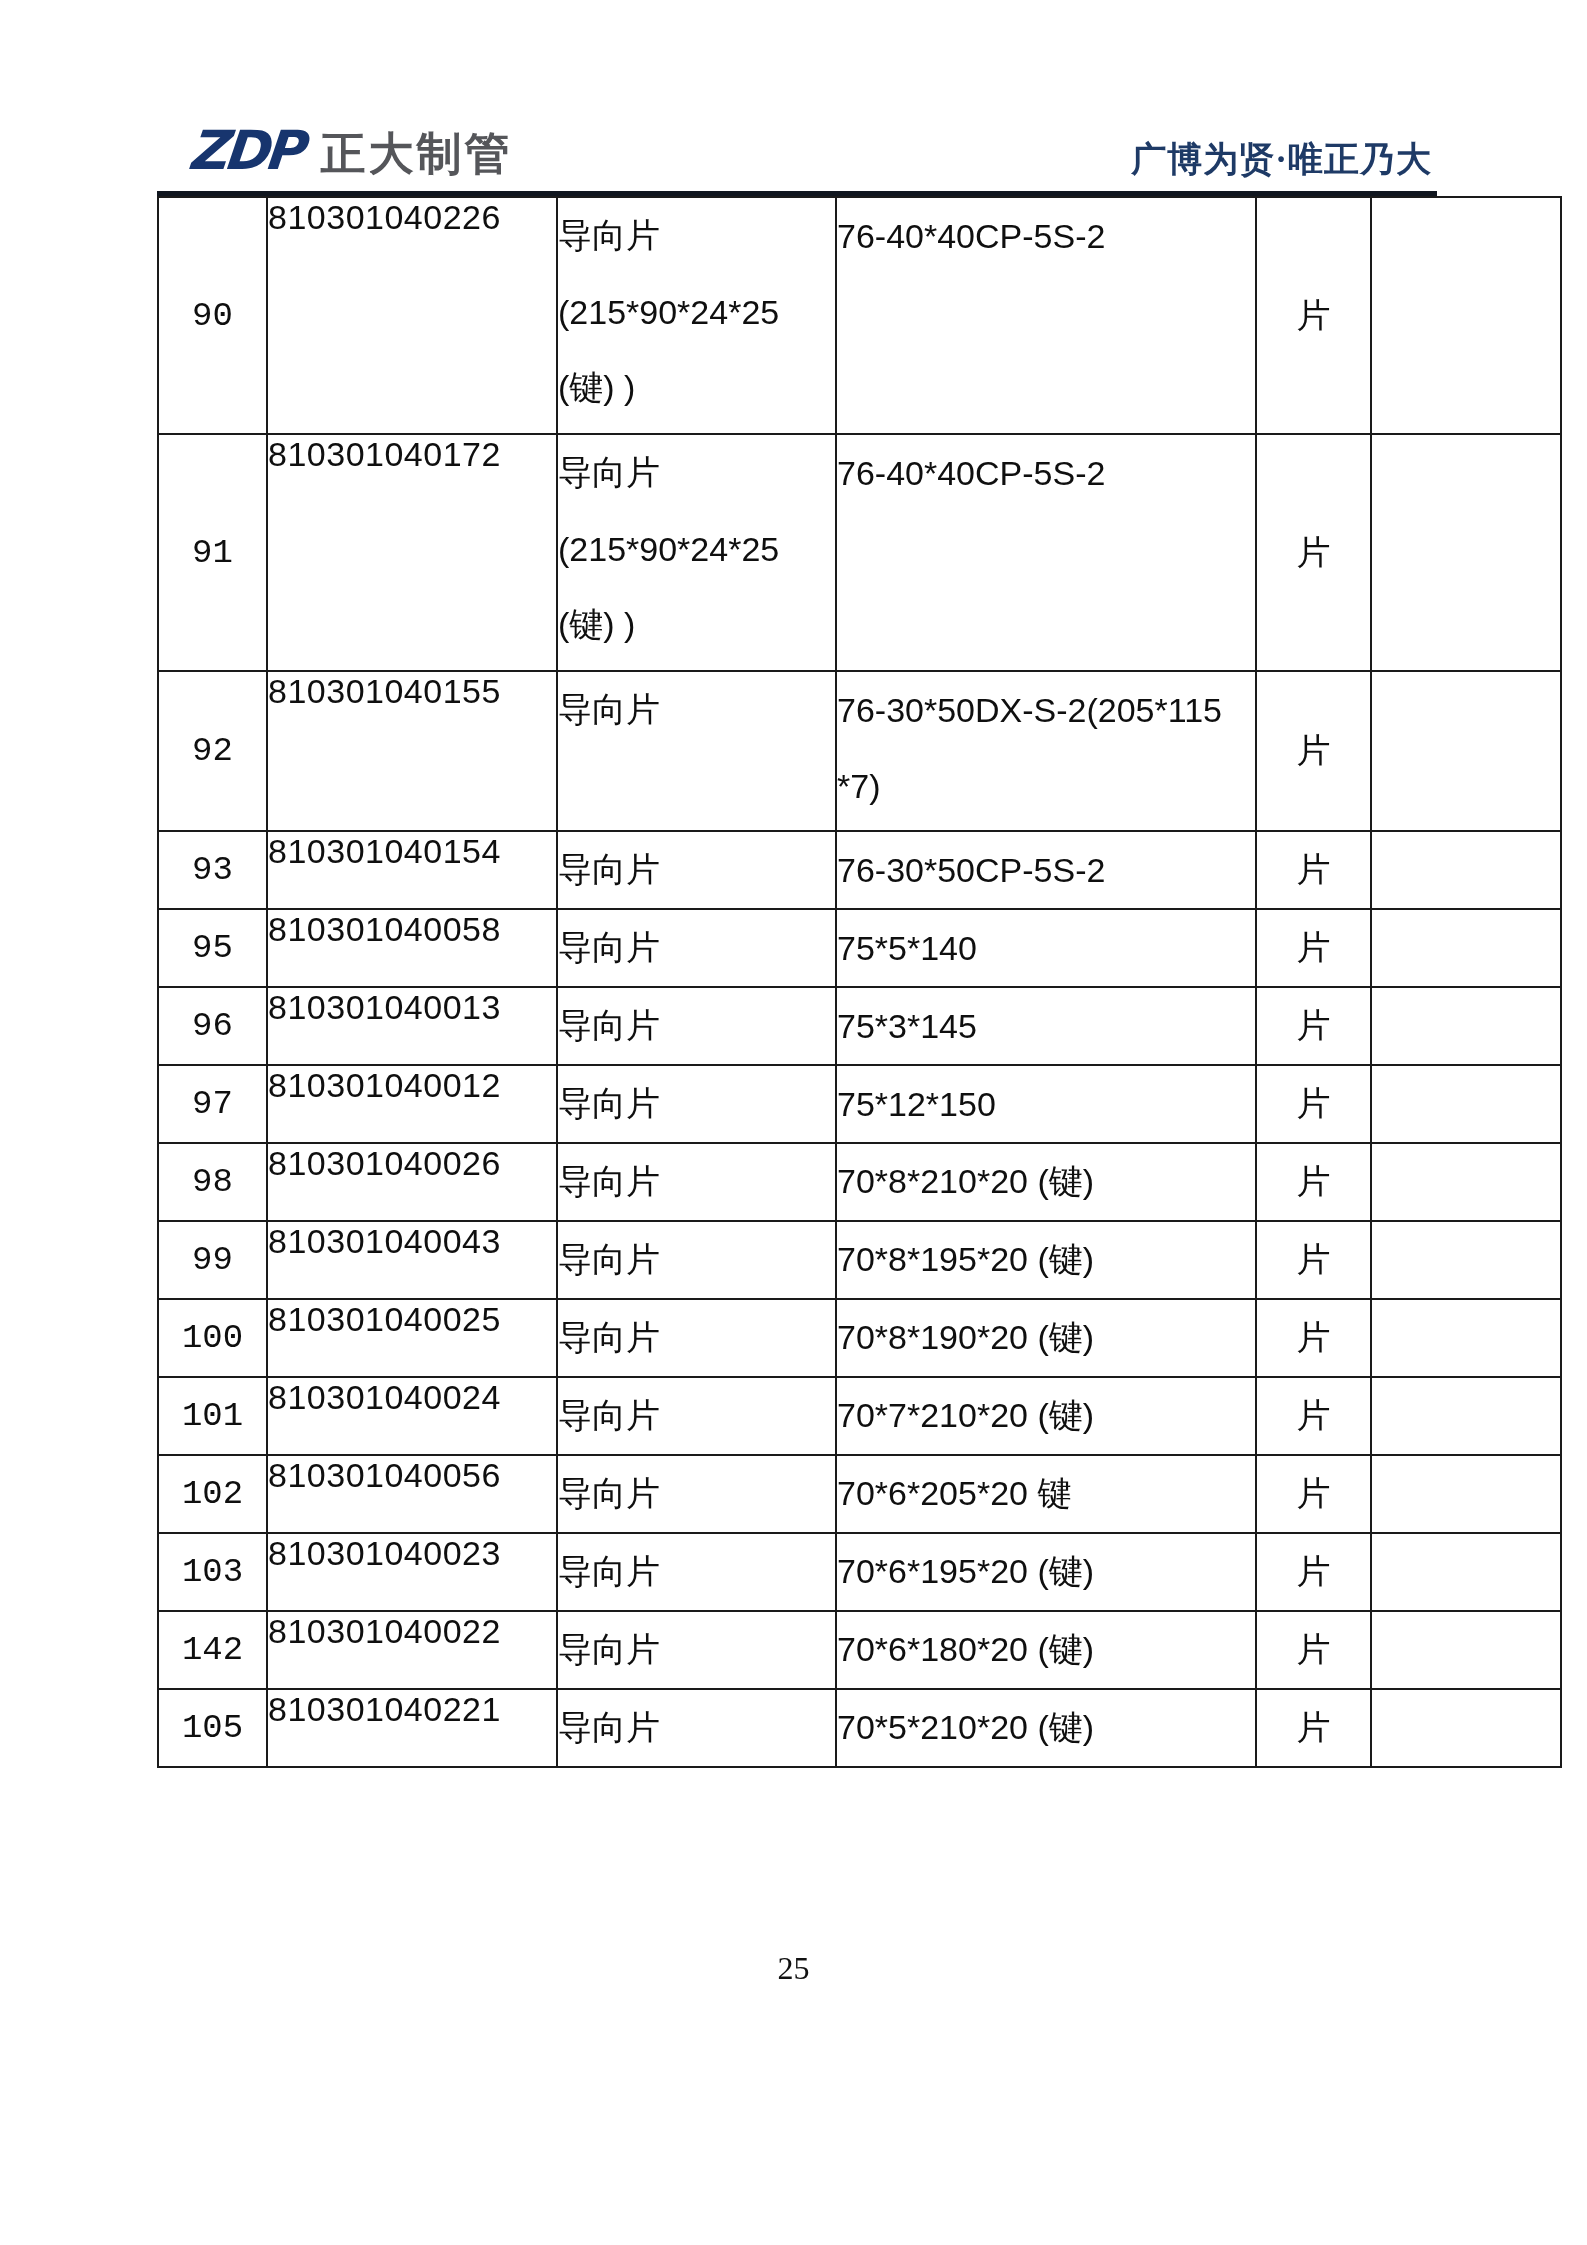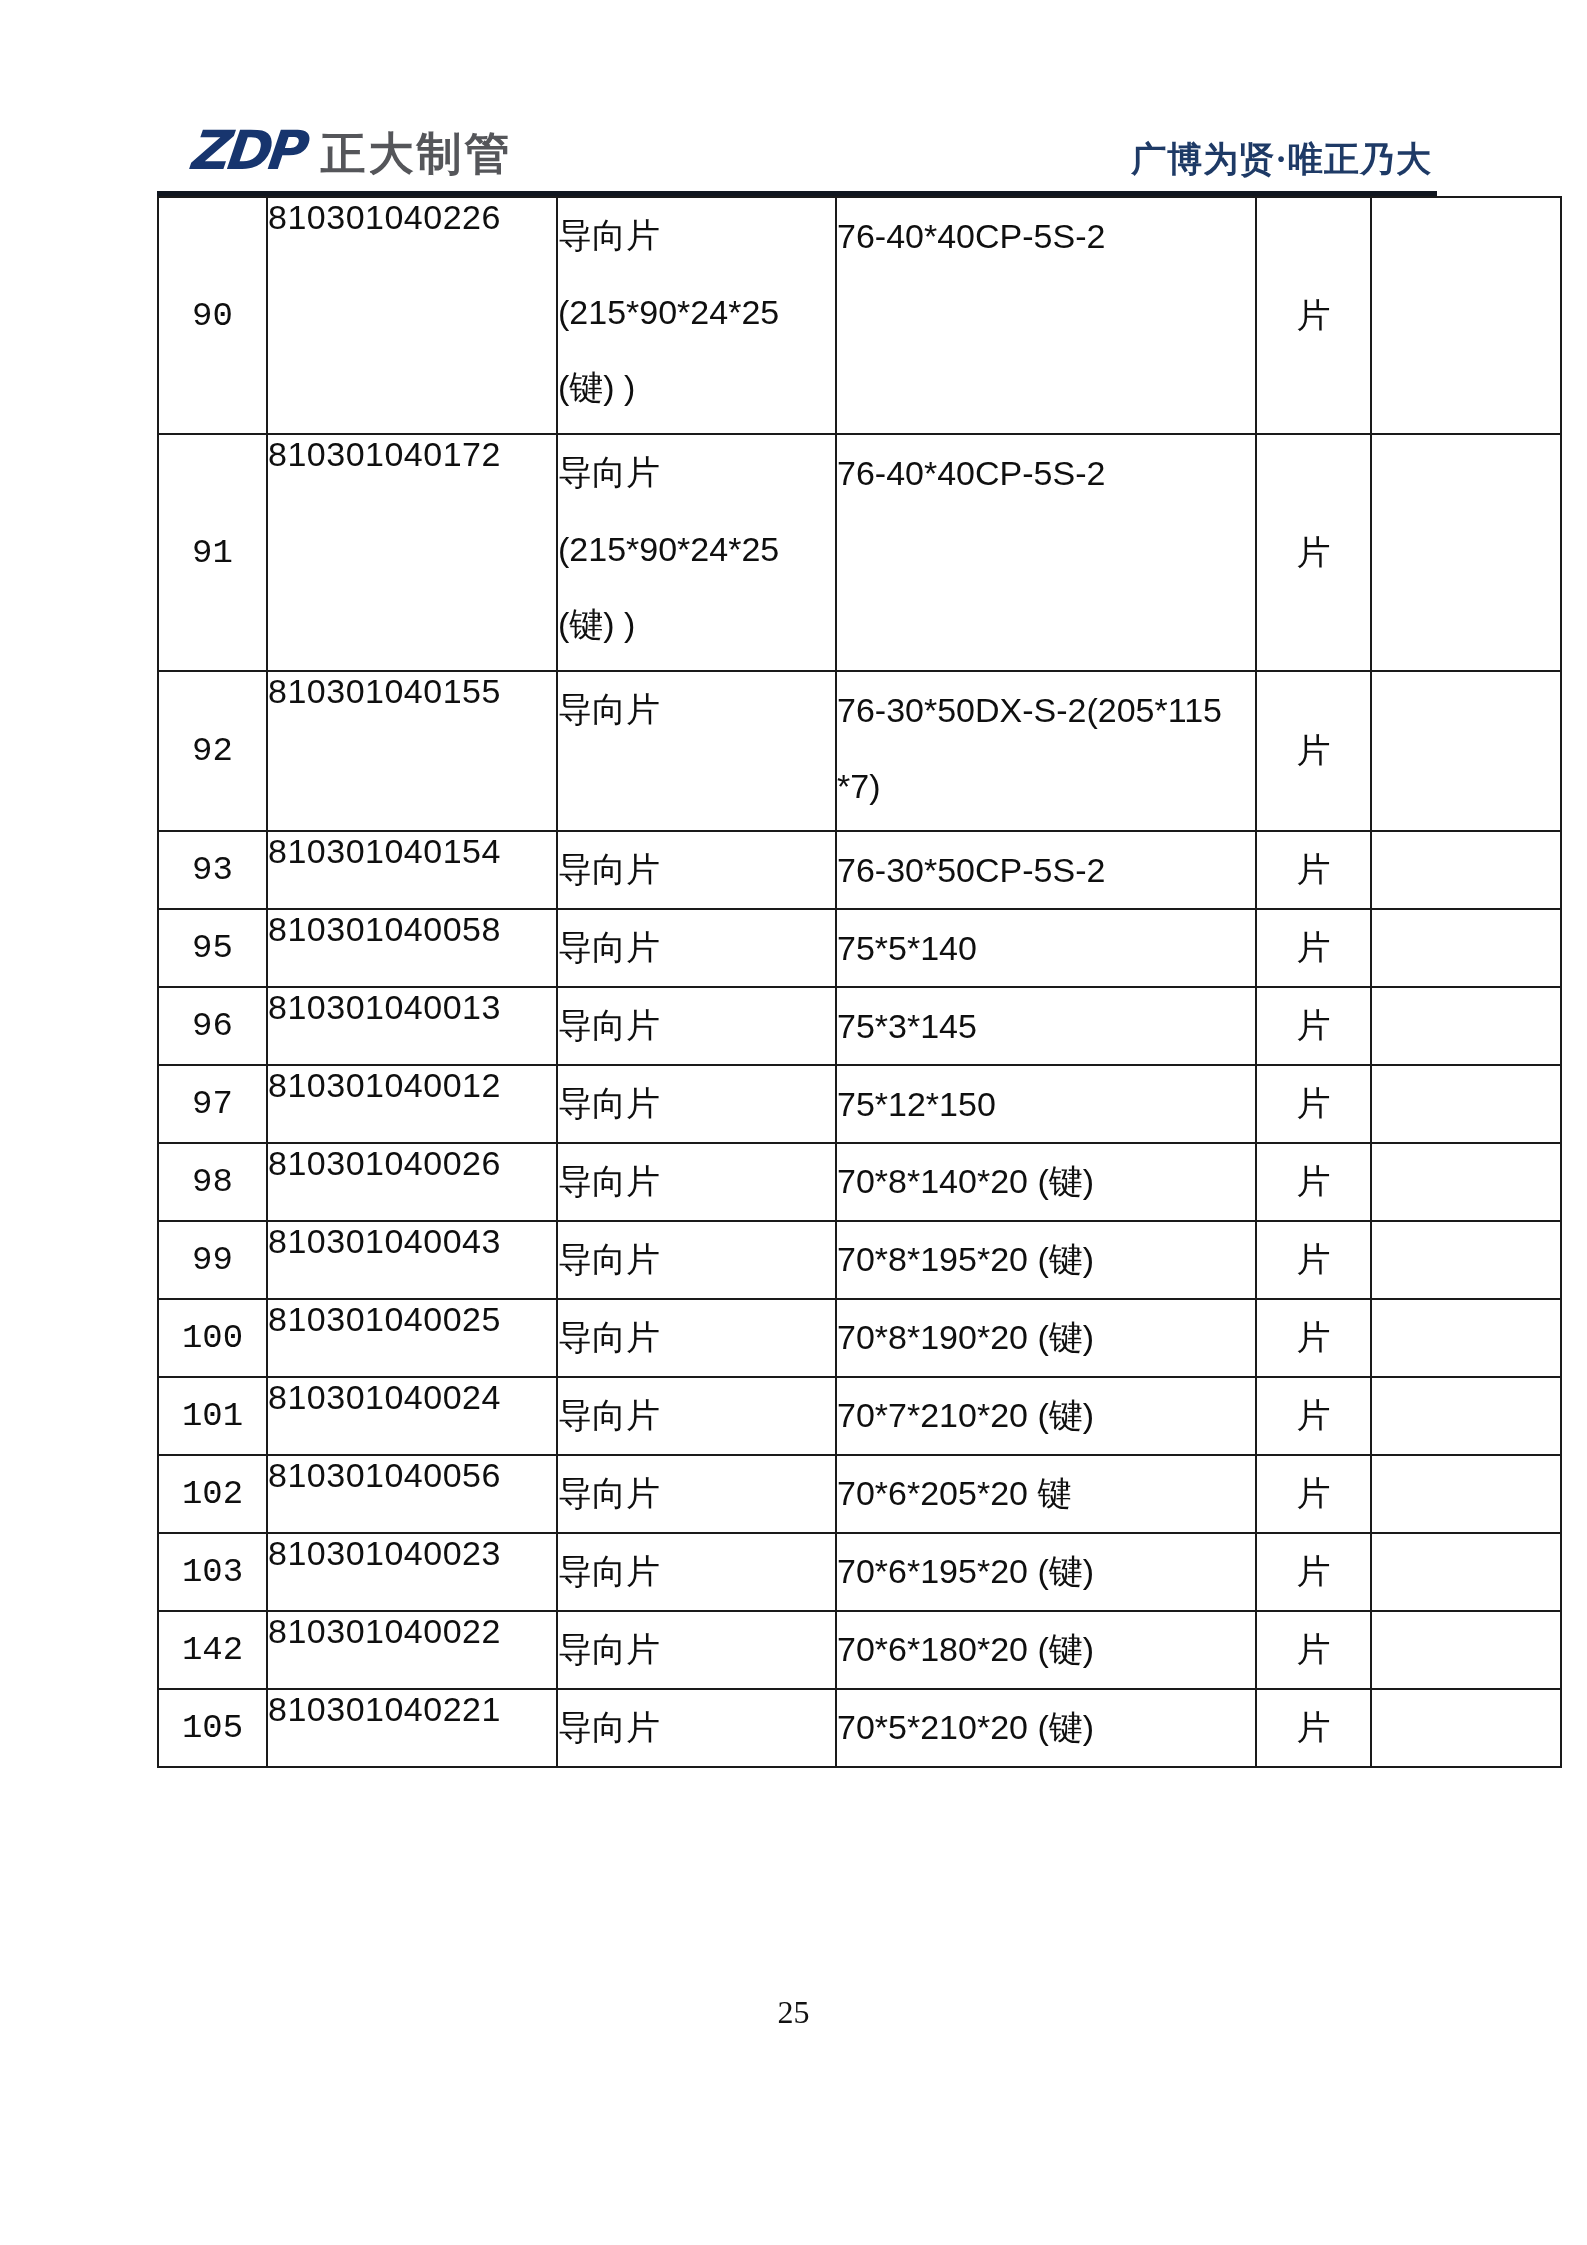--- a/index.html
+++ b/index.html
@@ -75,21 +75,21 @@
     text-align:center; vertical-align:middle;
     font-size:35px;
   }
   td.c-rem { }
   tr.h90  { height:74px;  }
   tr.h160 { height:160px; }
   tr.h237 { height:237px; }
 
   
   .footer {
-    position:absolute; left:0; top:1994px; width:100%;
+    position:absolute; left:0; top:1950px; width:100%;
     text-align:center;
     font-family:"Liberation Serif","DejaVu Serif",serif;
     font-size:32px; color:#111;
   }
 </style>
 </head>
 <body>
 
 <div class="page">
 
@@ -201,21 +201,21 @@
           <td class="c-unit">片</td>
           <td class="c-rem"></td>
         </tr>
         <tr class="h90">
           <td class="c-no">98</td>
           <td class="c-code">810301040026</td>
           <td class="c-name">
             <div class="cell-line">导向片</div>
           </td>
           <td class="c-spec">
-            <div class="cell-line">70*8*140*20 (键)</div>
+            <div class="cell-line">70*8*210*20 (键)</div>
           </td>
           <td class="c-unit">片</td>
           <td class="c-rem"></td>
         </tr>
         <tr class="h90">
           <td class="c-no">99</td>
           <td class="c-code">810301040043</td>
           <td class="c-name">
             <div class="cell-line">导向片</div>
           </td>

